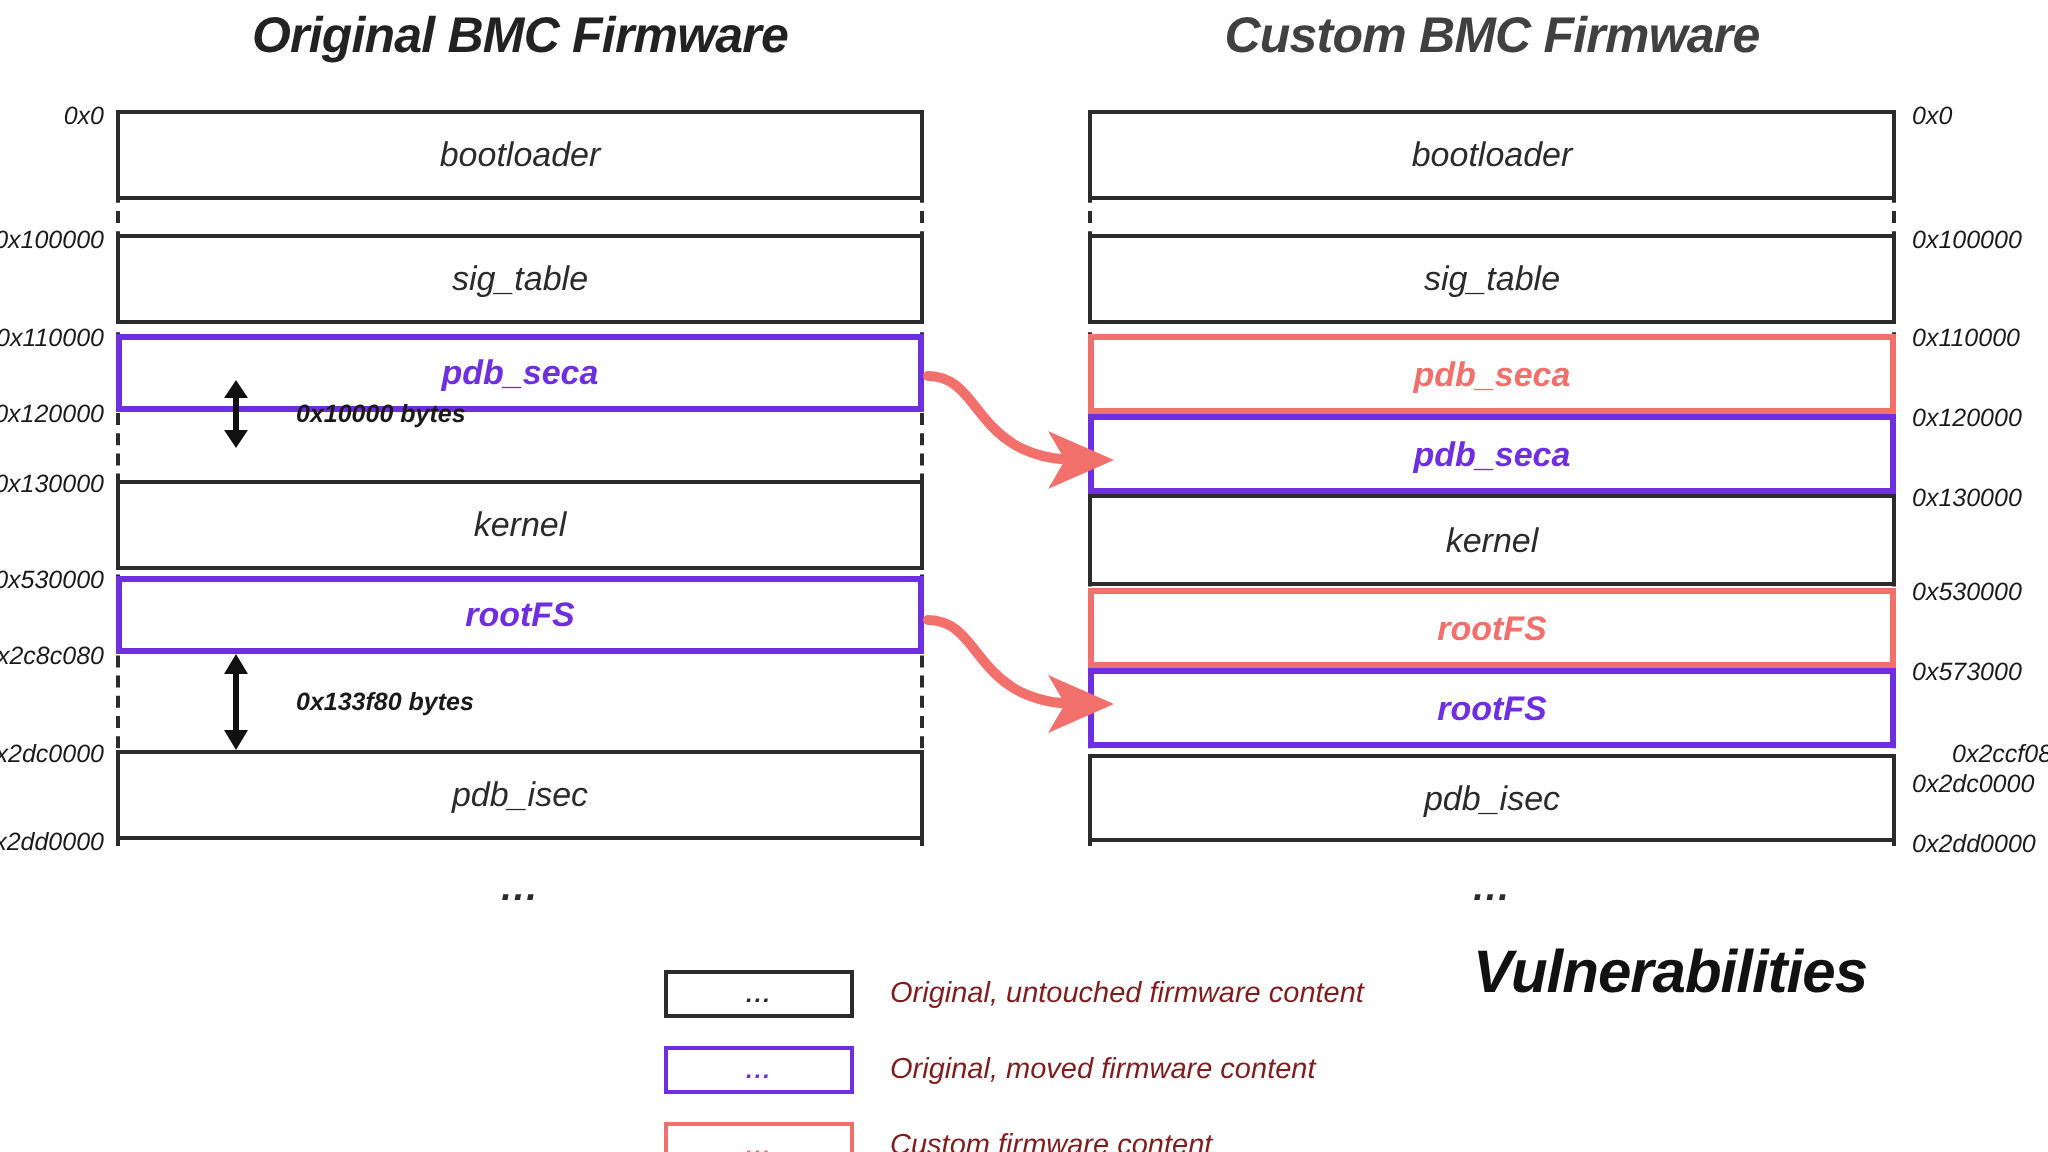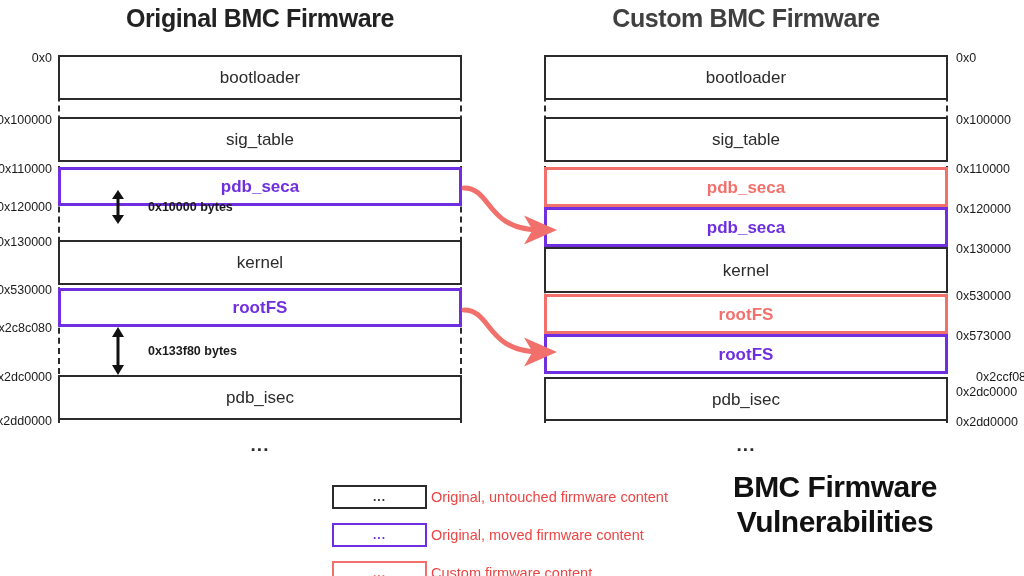--- a/index.html
+++ b/index.html
@@ -4,21 +4,21 @@
 <style>
   html,body{margin:0;padding:0;}
   body{
     width:1024px;height:576px;
     background:#ffffff;
     font-family:"Liberation Sans", sans-serif;
     color:#1a1a1a;
     overflow:hidden;
     position:relative;
   }
-  .stage{position:absolute;left:0;top:0;width:1024px;height:464px;}
+  .stage{position:absolute;left:0;top:0;width:1024px;height:464px;font-style:italic;}
 
   
   .col-title{
     position:absolute;
     font-size:25px;
     font-weight:bold;
     letter-spacing:-0.4px;
     text-align:center;
     white-space:nowrap;
   }
@@ -88,21 +88,21 @@
   .legend-row{position:relative;height:30px;margin-bottom:8px;display:flex;align-items:center;}
   .legend-swatch{
     width:95px;height:24px;box-sizing:border-box;
     display:flex;align-items:center;justify-content:center;
     background:#ffffff;
     font-size:12px;font-weight:bold;letter-spacing:1px;
   }
   .legend-swatch.s-plain{border:2.5px solid #2b2b2b;color:#2b2b2b;}
   .legend-swatch.s-moved{border:2.5px solid #6f2fe0;color:#6f2fe0;}
   .legend-swatch.s-custom{border:2.5px solid #f2706c;color:#f2706c;}
-  .legend-text{margin-left:4px;font-size:14.5px;color:#ef4444;white-space:nowrap;}
+  .legend-text{margin-left:18px;font-size:14.5px;color:#7f1d1d;white-space:nowrap;}
 
   
   #deck-title{
     position:absolute;right:24px;top:470px;width:330px;
     text-align:center;
     font-size:30px;font-weight:bold;line-height:1.15;
     letter-spacing:-0.5px;
     color:#111111;
   }
 </style>
@@ -237,17 +237,16 @@
     </div>
     <div class="legend-row">
       <div class="legend-swatch s-custom">
         <span>...</span>
       </div>
       <div class="legend-text">Custom firmware content</div>
     </div>
   </div>
 
   <div id="deck-title">
-    <div>BMC Firmware</div>
     <div>Vulnerabilities</div>
   </div>
 
 </div>
 
 </body></html>

